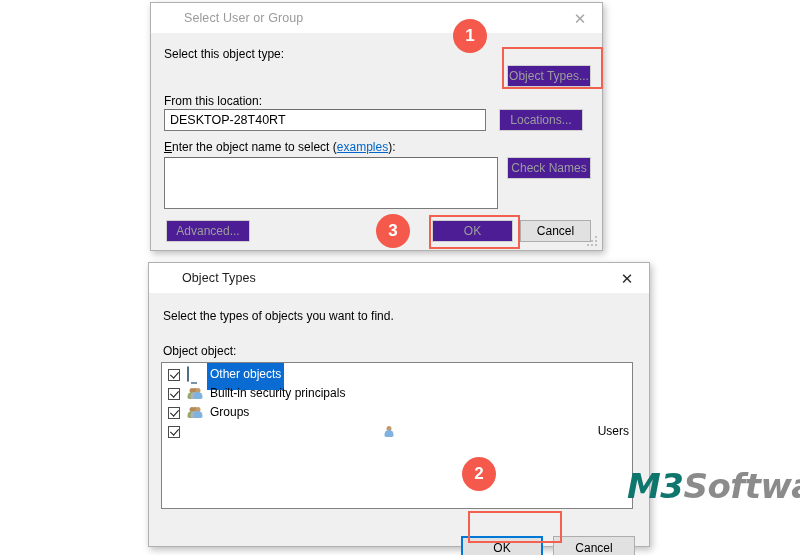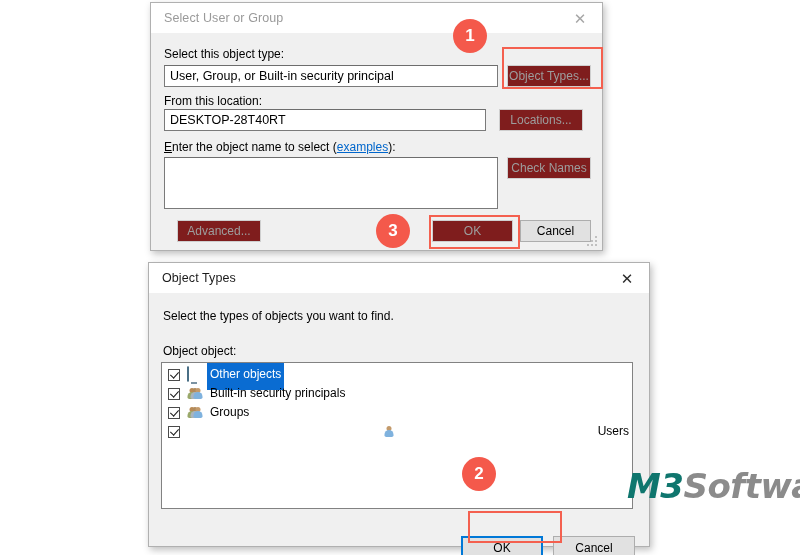--- a/index.html
+++ b/index.html
@@ -30,20 +30,21 @@
     background: #ffffff;
     display: flex;
     align-items: center;
     justify-content: space-between;
     padding: 0 0 0 13px;
     box-sizing: border-box;
   }
   .title-text {
     font-size: 12.5px;
     letter-spacing: .1px;
+    margin-left: 20px;
   }
   .title-inactive .title-text { color: #9a9a9a; }
   .title-active   .title-text { color: #1b1b1b; }
   .close-btn {
     width: 44px;
     height: 30px;
     display: flex;
     align-items: center;
     justify-content: center;
     font-size: 15px;
@@ -85,21 +86,21 @@
     background: #e1e1e1;
     border: 1px solid #adadad;
     font-size: 12px;
     color: #000;
     display: flex;
     align-items: center;
     justify-content: center;
     text-align: center;
   }
   .btn.disabled {
-    background: #7f1d1d;
+    background: #4c1d95;
     border-color: #cfcfcf;
     color: #9d9d9d;
   }
   .btn.default-focus {
     background: #e1e1e1;
     border: 2px solid #0078d7;
     color: #000;
   }
   .sizegrip {
     position: absolute;
@@ -253,39 +254,38 @@
 
   <div class="titlebar">
     <span class="title-text">Select User or Group</span>
     <span class="close-btn close-inactive">✕</span>
   </div>
 
   <div class="win-body">
 
     <span class="lbl" style="left:13px; top:14px;text-align:center;">Select this object type:</span>
 
-    <div class="textbox" style="left:13px; top:32px; width:334px; height:22px;">User, Group, or Built-in security principal</div>
 
     <div class="btn disabled" style="left:356px; top:32px; width:84px; height:22px;">Object Types...</div>
 
     <span class="lbl" style="left:13px; top:61px;">From this location:</span>
 
     <div class="textbox" style="left:13px; top:76px; width:322px; height:22px;">DESKTOP-28T40RT</div>
 
     <div class="btn disabled" style="left:348px; top:76px; width:84px; height:22px;">Locations...</div>
 
     <span class="lbl" style="left:13px; top:107px;">
       <span class="accesskey">E</span><span>nter the object name to select (</span><span class="link">examples</span><span>):</span>
     </span>
 
     <div class="textbox" style="left:13px; top:124px; width:334px; height:52px;"></div>
 
     <div class="btn disabled" style="left:356px; top:124px; width:84px; height:22px;">Check Names</div>
 
-    <div class="btn disabled" style="left:26px; top:187px; width:84px; height:22px;">Advanced...</div>
+    <div class="btn disabled" style="left:15px; top:187px; width:84px; height:22px;">Advanced...</div>
 
     <div class="btn disabled" style="left:281px; top:187px; width:81px; height:22px;">OK</div>
 
     <div class="btn" style="left:369px; top:187px; width:71px; height:22px;">Cancel</div>
 
     <span class="sizegrip">
       <i style="left:8px; top:8px;"></i>
         <i style="left:4px; top:8px;"></i>
       <i style="left:8px; top:4px;"></i>
         <i style="left:0px; top:8px;"></i>

